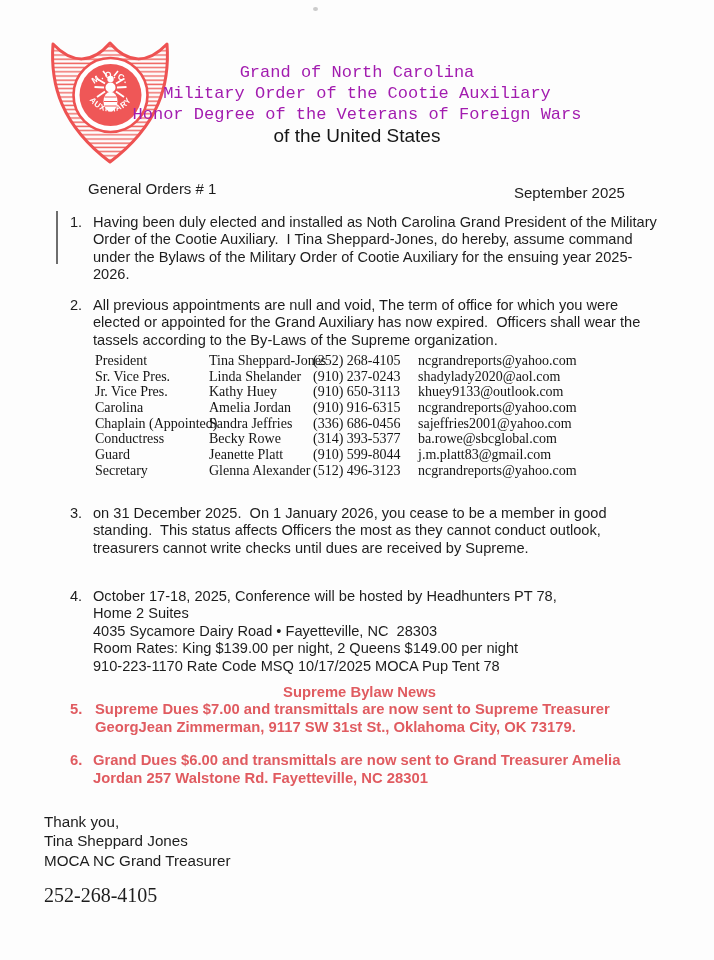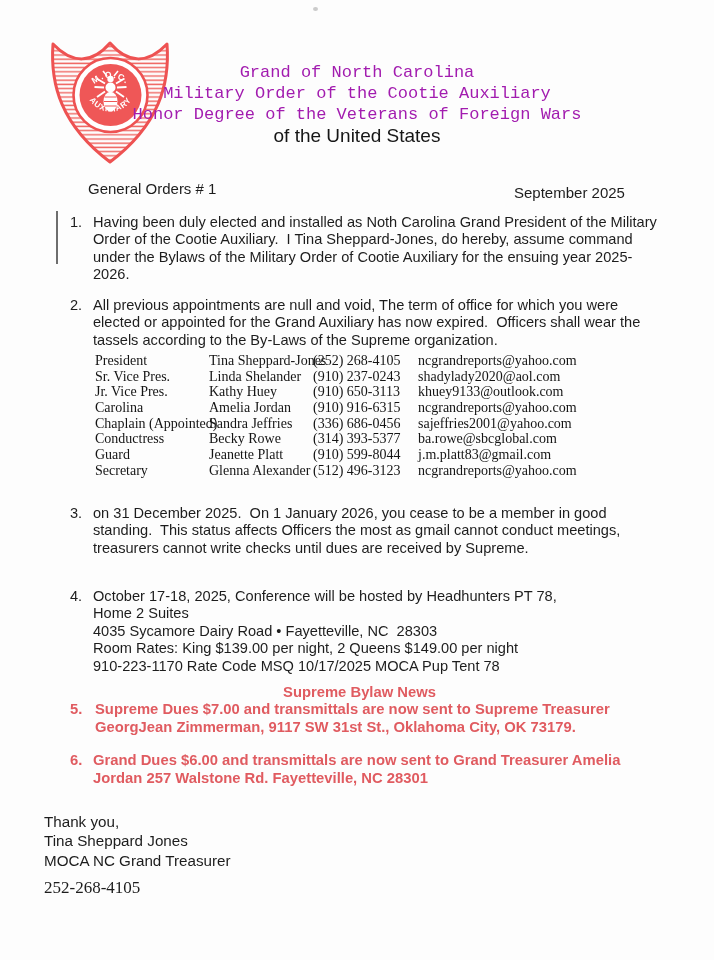--- a/index.html
+++ b/index.html
@@ -47,21 +47,21 @@
   .red-item .num, .red-item .line {
     font-weight:bold; font-size:14.8px; line-height:17.6px; color:#e05b60;
   }
   .item5 { top:701px; } .item5 .num { width:25px; }
   .item6 { top:752px; }
 
   
   .closing { left:44px; top:812px; }
   .closing .line { font-size:15.2px; line-height:19.3px; }
   .closing .phone { display:block; font-family:"Liberation Serif", serif;
-                    font-size:17px; line-height:19px; margin-top:8px; }
+                    font-size:20px; line-height:19px; margin-top:16px; }
 
   
   .artifact-dot { left:313px; top:7px; width:5px; height:4px;
                   background:#b5b5b5; border-radius:50%; opacity:.7; }
   .artifact-line { left:56px; top:211px; width:2px; height:53px;
                    background:#3d3d3d; opacity:.75; }
 </style>
 </head>
 <body>
 
@@ -182,21 +182,21 @@
       <span>Glenna Alexander</span>
       <span>(512) 496-3123</span>
       <span>ncgrandreports@yahoo.com</span>
     </div>
   </div>
 
   <div class="item item3">
     <span class="num">3.</span>
     <div class="body">
       <span class="line">on 31 December 2025.  On 1 January 2026, you cease to be a member in good</span>
-      <span class="line">standing.  This status affects Officers the most as gmail cannot conduct meetings,</span>
+      <span class="line">standing.  This status affects Officers the most as they cannot conduct outlook,</span>
       <span class="line">treasurers cannot write checks until dues are received by Supreme.</span>
     </div>
   </div>
 
   <div class="item item4">
     <span class="num">4.</span>
     <div class="body">
       <span class="line">October 17-18, 2025, Conference will be hosted by Headhunters PT 78,</span>
       <span class="line">Home 2 Suites</span>
       <span class="line">4035 Sycamore Dairy Road • Fayetteville, NC  28303</span>

